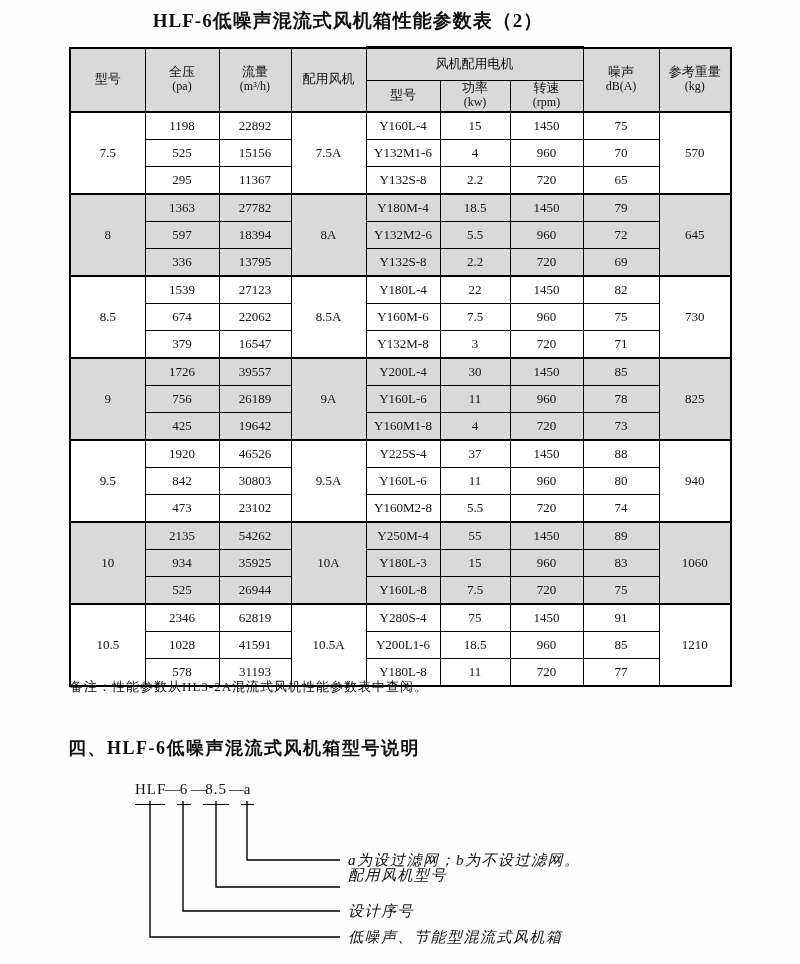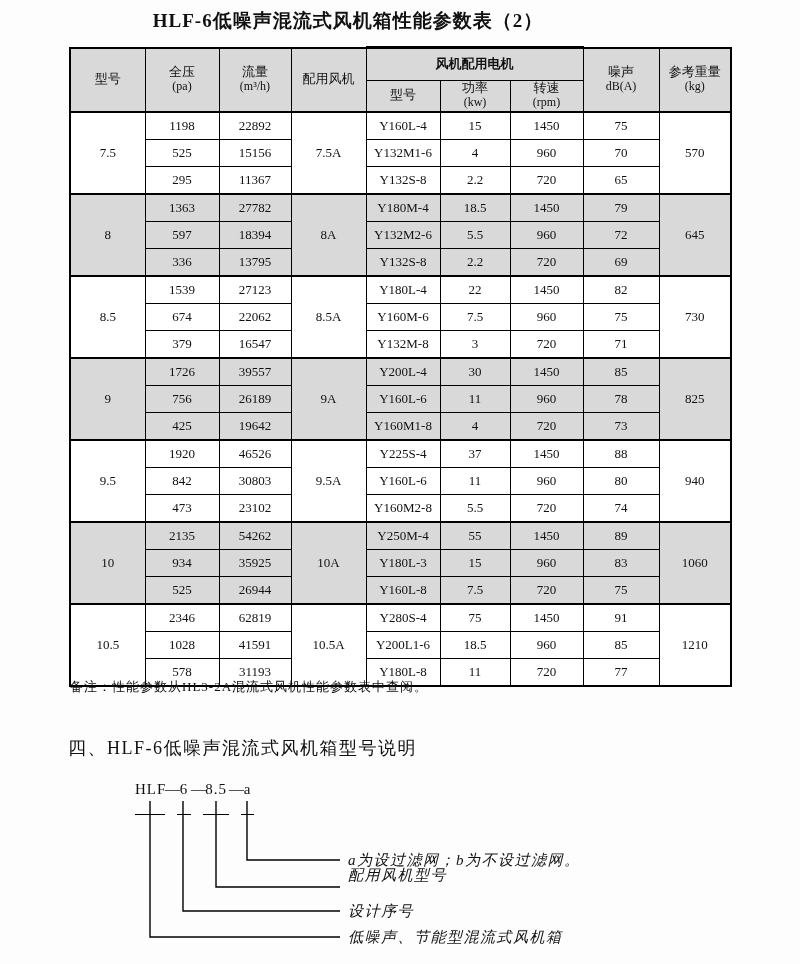--- a/index.html
+++ b/index.html
@@ -19,43 +19,43 @@
     border:2px solid #000;
   }
   table.perf th, table.perf td {
     border:1px solid #000; text-align:center; vertical-align:middle;
     padding:0; font-weight:normal; overflow:hidden;
   }
   table.perf thead th { background:#d9d9d9; font-size:13px; line-height:1.15; }
   table.perf thead tr.h1 { height:33px; }
   table.perf thead tr.h2 { height:31px; }
   table.perf thead th .sub { font-size:12px; }
-  table.perf thead th.motor-group { border-top:3px solid #000;font-weight:bold; }
+  table.perf thead th.motor-group { border-top:3px solid #000; }
   table.perf tbody td { height:26px; font-size:13px; background:#fff; }
   table.perf tbody.shaded td { background:#d9d9d9; }
   table.perf tbody.group > tr:first-child > td { border-top:2px solid #000; }
   
   .note {
     position:absolute; left:70px; top:678px;
     font-size:13px; letter-spacing:1px; white-space:nowrap;
   }
   
   .section-heading {
     position:absolute; left:68px; top:736px;
-    font-size:18px; font-weight:normal; letter-spacing:1.5px; white-space:nowrap;
+    font-size:18px; font-weight:bold; letter-spacing:1.5px; white-space:nowrap;
   }
   .diagram { position:absolute; left:110px; top:781px; width:620px; height:181px; }
   .diagram svg.connectors { position:absolute; left:0; top:0; }
   .code-line {
     position:absolute; left:0; top:0; display:flex; align-items:baseline;
     font-size:15px; letter-spacing:1px;
   }
   .code-line .tok {
     display:inline-block; border-bottom:1.5px solid #000;
-    text-align:center; padding-bottom:16px;
+    text-align:center; padding-bottom:6px;
   }
   .code-line .t0 { margin-left:25px; width:30px; }
   .code-line .t1 { width:14px; }
   .code-line .t2 { width:26px; }
   .code-line .t3 { width:13px; }
   .code-line .dash { display:inline-block; width:12px; text-align:center; }
   .diagram .lbl {
     position:absolute; left:238px; font-size:15px; letter-spacing:1.5px;
     white-space:nowrap;
     font-style:italic;

